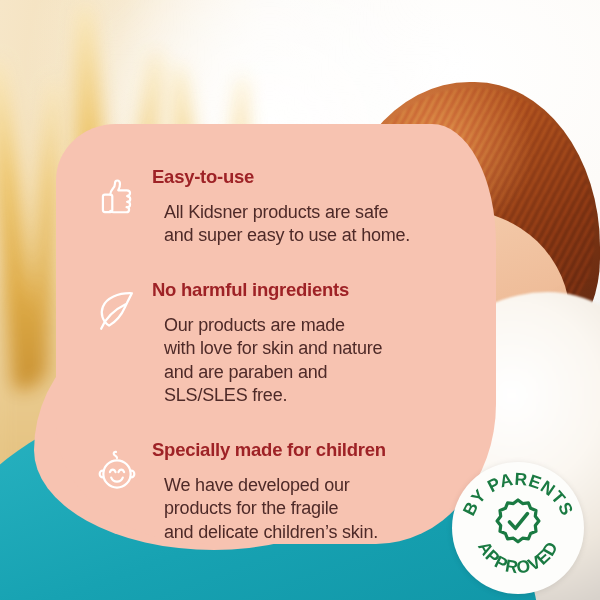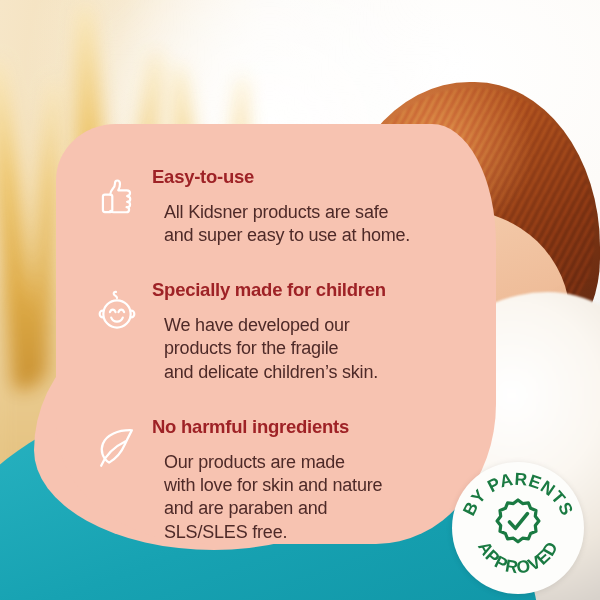--- a/index.html
+++ b/index.html
@@ -242,51 +242,51 @@
       </div>
       <div class="f-text">
         <p class="f-title">Easy-to-use</p>
         <p class="f-body">All Kidsner products are safe
 and super easy to use at home.</p>
       </div>
     </div>
 
     <div class="feature">
       <div class="f-icon">
+        <svg width="48" height="48" viewBox="0 0 50 50" fill="none" stroke="#ffffff" stroke-width="2.3" stroke-linecap="round" stroke-linejoin="round">
+          <path d="M40.5 6.5C26 6 14 11.5 10.3 20.6 7.3 28 10.2 36 16.8 40.2c6.9-3.9 12.9-10.9 16.6-19.3 2.9-6.6 5.4-11 7.1-14.4z"></path>
+          <path d="M8.5 43.5C13 33 22.5 23.5 34 18"></path>
+        </svg>
+      </div>
+      <div class="f-text">
+        <p class="f-title">No harmful ingredients</p>
+        <p class="f-body">Our products are made
+with love for skin and nature
+and are paraben and
+SLS/SLES free.</p>
+      </div>
+    </div>
+
+    <div class="feature">
+      <div class="f-icon">
         <svg width="50" height="50" viewBox="0 0 52 52" fill="none" stroke="#ffffff" stroke-width="2.3" stroke-linecap="round" stroke-linejoin="round">
           <path d="M26 11.5c0-2.6-3.4-2.4-3.4-4.6 0-1.3 1.1-2.1 2.3-1.8"></path>
           <circle cx="26" cy="28" r="14.2"></circle>
           <path d="M11.9 24.6c-2.1-.5-3.9 1.1-3.9 3.4s1.8 3.9 3.9 3.4"></path>
           <path d="M40.1 24.6c2.1-.5 3.9 1.1 3.9 3.4s-1.8 3.9-3.9 3.4"></path>
           <path d="M18.6 26.2c.6-1.7 1.8-2.7 3-2.7s2.3 1 2.9 2.7"></path>
           <path d="M27.5 26.2c.6-1.7 1.8-2.7 3-2.7s2.3 1 2.9 2.7"></path>
           <path d="M20 31.8c1 2.6 3.3 4.2 6 4.2s5-1.6 6-4.2"></path>
         </svg>
       </div>
       <div class="f-text">
         <p class="f-title">Specially made for children</p>
         <p class="f-body">We have developed our
 products for the fragile
 and delicate children’s skin.</p>
-      </div>
-    </div>
-
-    <div class="feature">
-      <div class="f-icon">
-        <svg width="48" height="48" viewBox="0 0 50 50" fill="none" stroke="#ffffff" stroke-width="2.3" stroke-linecap="round" stroke-linejoin="round">
-          <path d="M40.5 6.5C26 6 14 11.5 10.3 20.6 7.3 28 10.2 36 16.8 40.2c6.9-3.9 12.9-10.9 16.6-19.3 2.9-6.6 5.4-11 7.1-14.4z"></path>
-          <path d="M8.5 43.5C13 33 22.5 23.5 34 18"></path>
-        </svg>
-      </div>
-      <div class="f-text">
-        <p class="f-title">No harmful ingredients</p>
-        <p class="f-body">Our products are made
-with love for skin and nature
-and are paraben and
-SLS/SLES free.</p>
       </div>
     </div>
 
   </div>
 
   <div class="badge">
     <div class="badge-disc"></div>
     <svg viewBox="0 0 132 132">
       <defs>
         <path id="arcTop" d="M 19,70 A 47,47 0 0 1 113,70" fill="none"></path>

